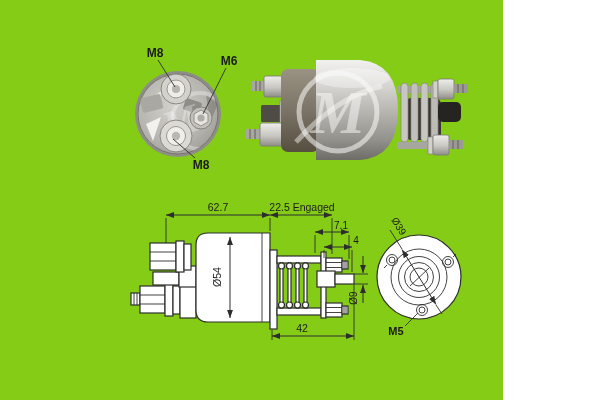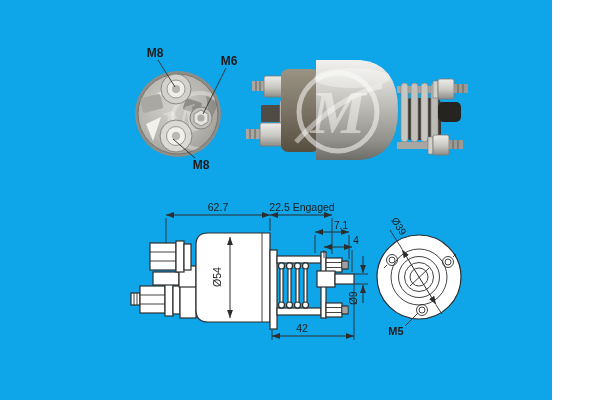--- a/index.html
+++ b/index.html
@@ -1,16 +1,16 @@
 <!DOCTYPE html>
 <html><head>
 <meta charset="utf-8">
 <style>
   html,body{margin:0;padding:0;background:#ffffff;}
-  .stage{position:relative;width:552px;height:400px;background:#0ea5e9;overflow:hidden;text-align:right;}
+  .stage{position:relative;width:503px;height:400px;background:#84cc16;overflow:hidden;text-align:right;}
   svg{position:absolute;left:0;top:0;}
   text{font-family:"Liberation Sans",sans-serif;}
   .lbl{font-size:12px;font-weight:bold;fill:#1b1b1b;}
   .dim{font-size:10.5px;fill:#1c1c1c;}
   .dimr{font-size:10px;fill:#1c1c1c;}
   .m5{font-size:11px;font-weight:bold;fill:#1b1b1b;}
   .ln{stroke:#2d2d2d;stroke-width:1;fill:none;}
   .thin{stroke:#2d2d2d;stroke-width:0.9;fill:none;}
   .pt{stroke:#2e2e2e;stroke-width:1.2;fill:#ffffff;}
   .pti{stroke:#2e2e2e;stroke-width:0.9;fill:none;}

